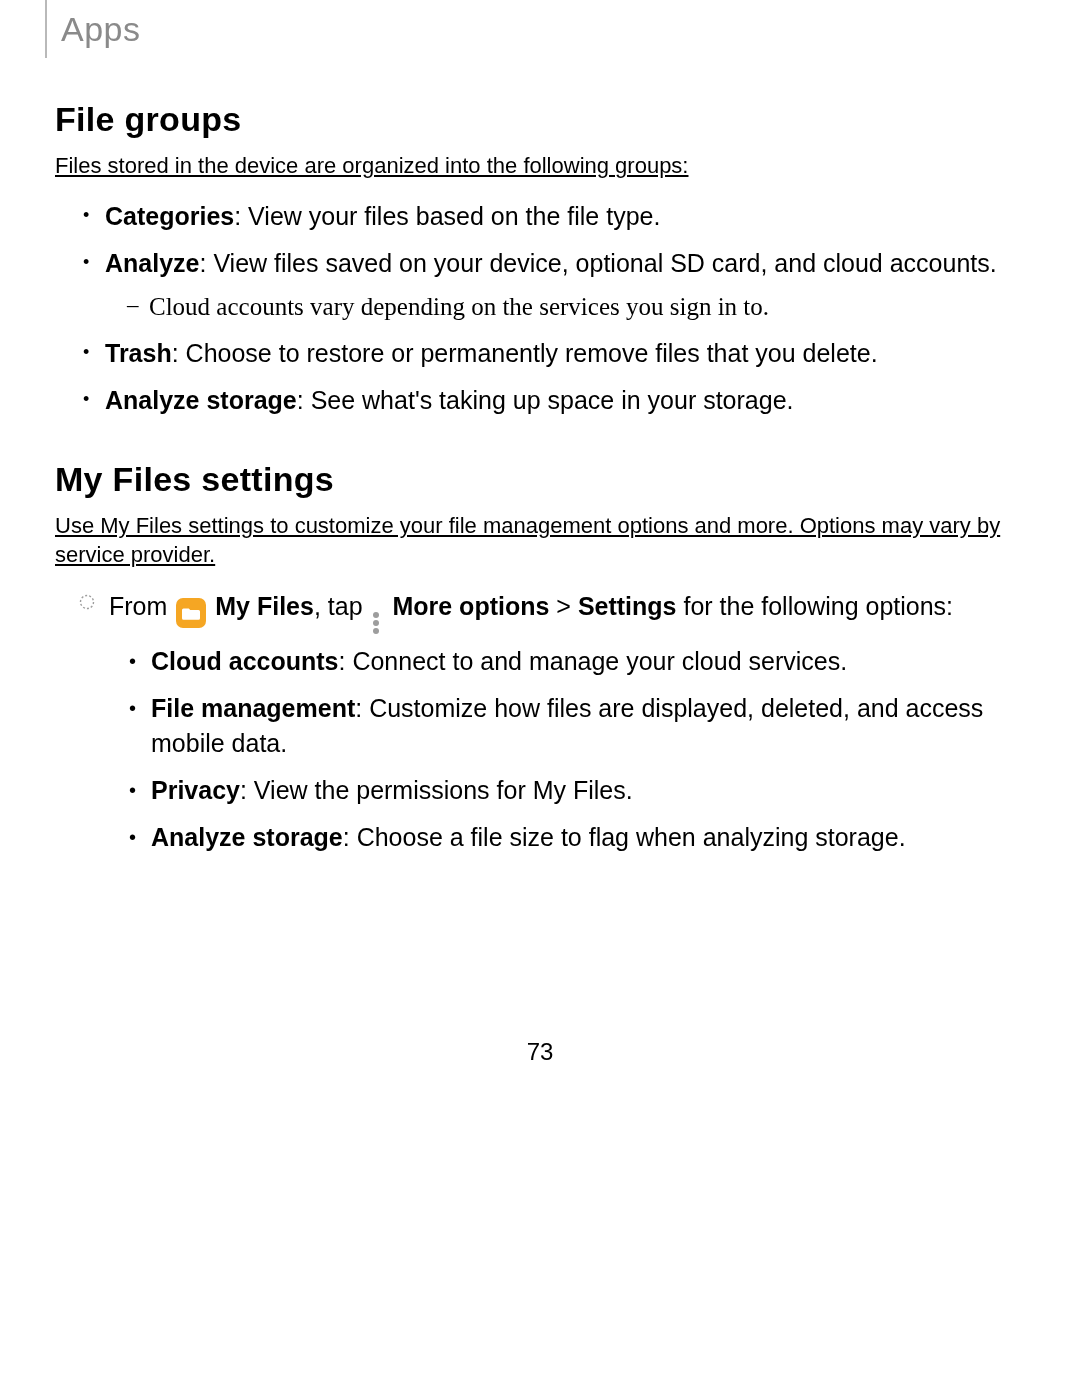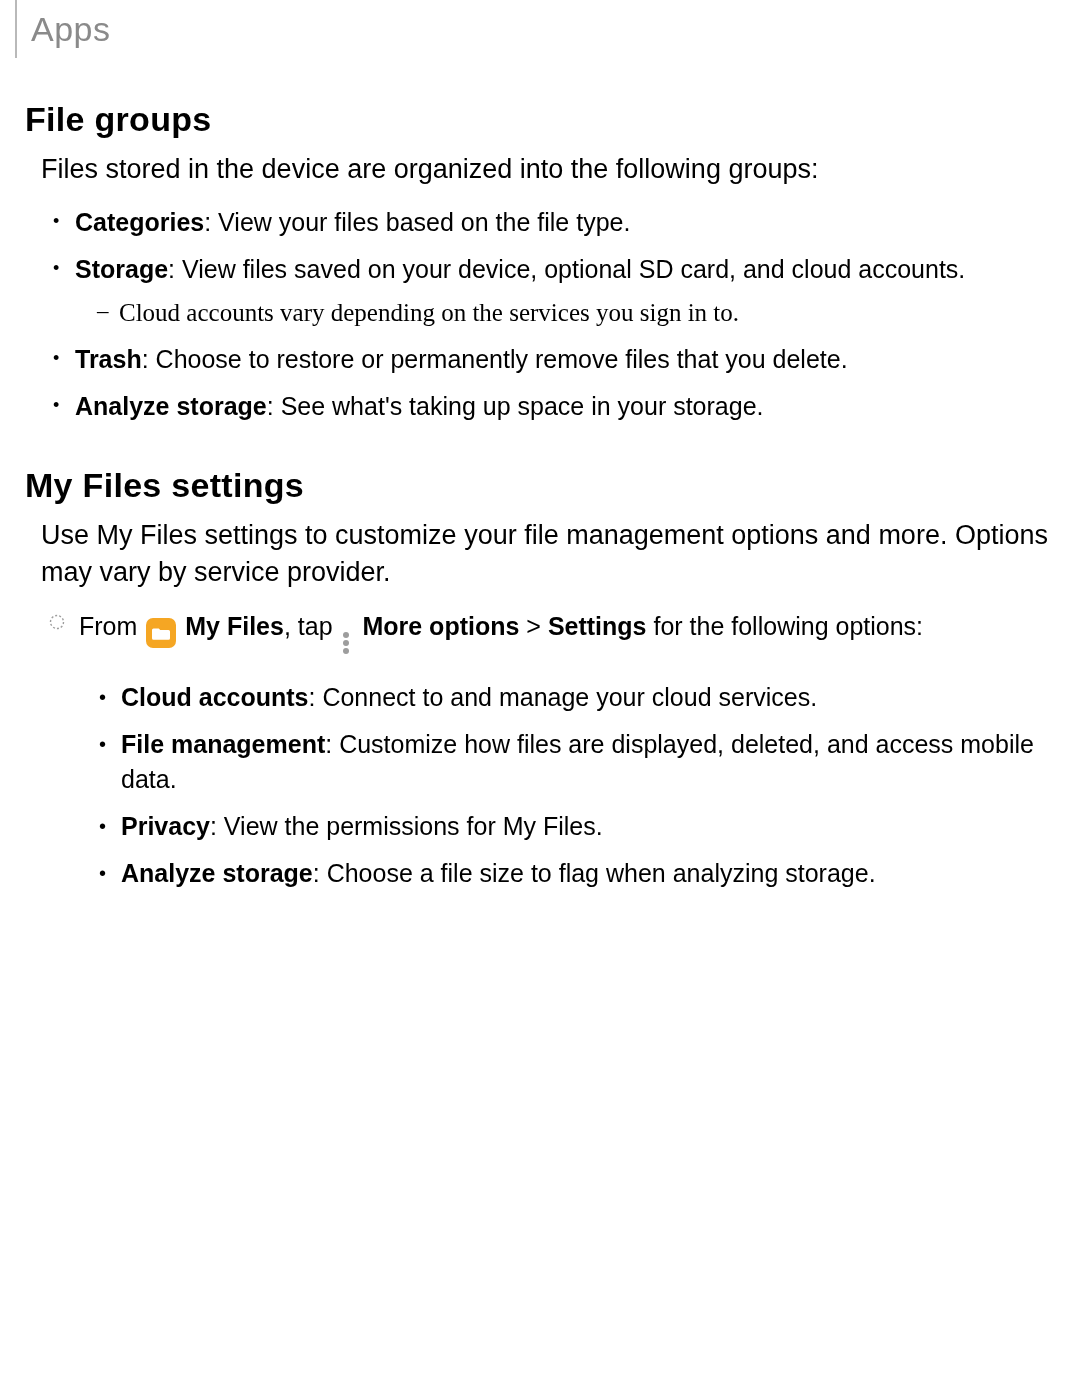--- a/index.html
+++ b/index.html
@@ -10,21 +10,21 @@
     height: 1397px;
     background: #ffffff;
     font-family: Arial, Helvetica, sans-serif;
     color: #000000;
   }
   .page {
     position: relative;
     width: 1080px;
     height: 1096px;
     box-sizing: border-box;
-    padding: 0 25px;
+    padding: 0 55px;
   }
   .header {
     position: relative;
     height: 60px;
     padding-top: 8px;
   }
   .header-tab {
     position: absolute;
     left: -10px;
     top: 0;
@@ -43,23 +43,24 @@
   .content {
     padding-top: 32px;
   }
   h2.section-title {
     font-size: 34px;
     font-weight: 700;
     margin: 0 0 12px 0;
     letter-spacing: 0.3px;
   }
   p.section-intro {
-    font-size: 27px;
-    margin: 0 0 18px 16px;
+    font-size: 22px;
+    margin: 0 0 18px 0;
     line-height: 1.35;
+    text-decoration: underline;
   }
   ul.bullets {
     list-style: none;
     margin: 0;
     padding: 0 0 0 28px;
   }
   ul.bullets > li {
     position: relative;
     padding-left: 22px;
     margin: 0 0 12px 0;
@@ -145,21 +146,21 @@
   .more-icon span {
     width: 6px;
     height: 6px;
     border-radius: 50%;
     background: #9d9d9d;
   }
 
   
   ul.settings-sub {
     list-style: none;
-    margin: 26px 0 0 0;
+    margin: 10px 0 0 0;
     padding: 0 0 0 20px;
   }
   ul.settings-sub > li {
     position: relative;
     padding-left: 22px;
     margin: 0 0 12px 0;
     font-size: 25px;
     line-height: 1.4;
   }
   ul.settings-sub > li::before {
@@ -194,21 +195,21 @@
   <div class="content">
 
     <h2 class="section-title">File groups</h2>
     <p class="section-intro">Files stored in the device are organized into the following groups:</p>
 
     <ul class="bullets">
       <li>
         <strong>Categories</strong><span>: View your files based on the file type.</span>
       </li>
       <li>
-        <strong>Storage</strong><span>: View files saved on your device, optional SD card, and cloud accounts.</span>
+        <strong>Analyze</strong><span>: View files saved on your device, optional SD card, and cloud accounts.</span>
         <ul class="sub">
           <li>Cloud accounts vary depending on the services you sign in to.</li>
         </ul>
       </li>
       <li>
         <strong>Trash</strong><span>: Choose to restore or permanently remove files that you delete.</span>
       </li>
       <li>
         <strong>Analyze storage</strong><span>: See what's taking up space in your storage.</span>
       </li>
@@ -252,13 +253,14 @@
           </li>
           <li>
             <strong>Analyze storage</strong><span>: Choose a file size to flag when analyzing storage.</span>
           </li>
         </ul>
       </li>
     </ul>
 
   </div>
 
+  <div class="page-number">73</div>
 </div>
 
 </body></html>

